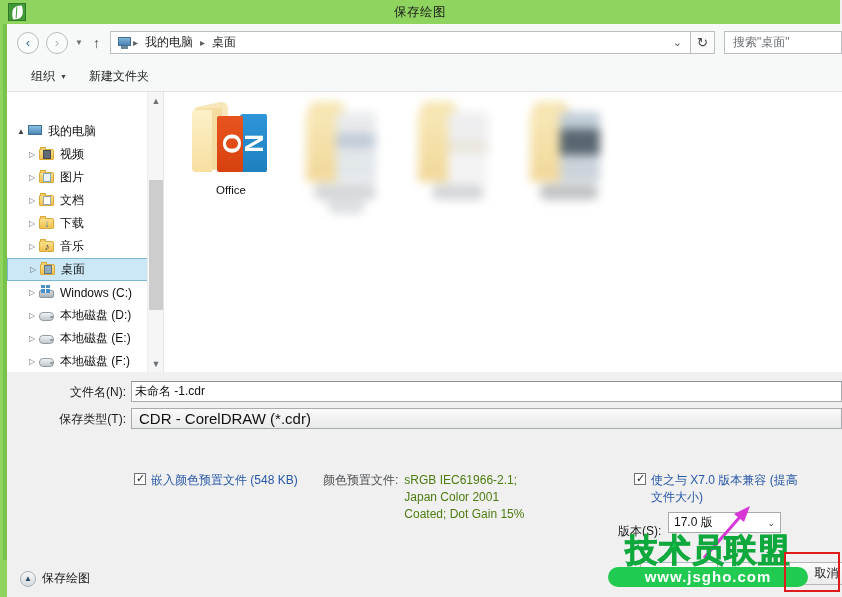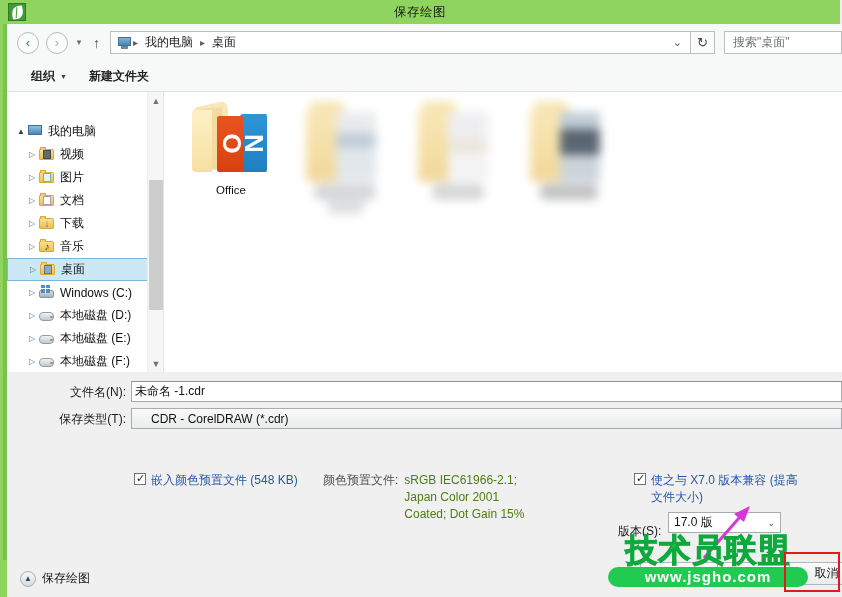--- a/index.html
+++ b/index.html
@@ -182,21 +182,20 @@
   
   .toolbar {
     position: absolute;
     left: 7px; top: 61px;
     width: 835px; height: 31px;
     background: #f7f8f8;
     border-bottom: 1px solid #dfe1e3;
     box-sizing: border-box;
     display: flex;
     align-items: center;
-    font-weight: bold;
   }
   .tb-item {
     font-size: 12px;
     color: #222;
     padding: 3px 6px;
     margin-left: 18px;
     display: flex;
     align-items: center;
     gap: 5px;
   }
@@ -503,25 +502,25 @@
     align-items: center;
     padding-left: 3px;
   }
   .input-type {
     position: absolute;
     left: 131px; top: 408px;
     width: 711px; height: 21px;
     background: linear-gradient(#fafafa, #e9eaeb);
     border: 1px solid #a7abae;
     box-sizing: border-box;
-    font-size: 12px;
+    font-size: 15px;
     color: #111;
     display: flex;
     align-items: center;
-    padding-left: 19px;
+    padding-left: 7px;
   }
   .lbl-name {
     position: absolute;
     left: 0px; top: 384px;
     width: 126px;
     text-align: right;
     font-size: 12px;
   }
   .lbl-type {
     position: absolute;

